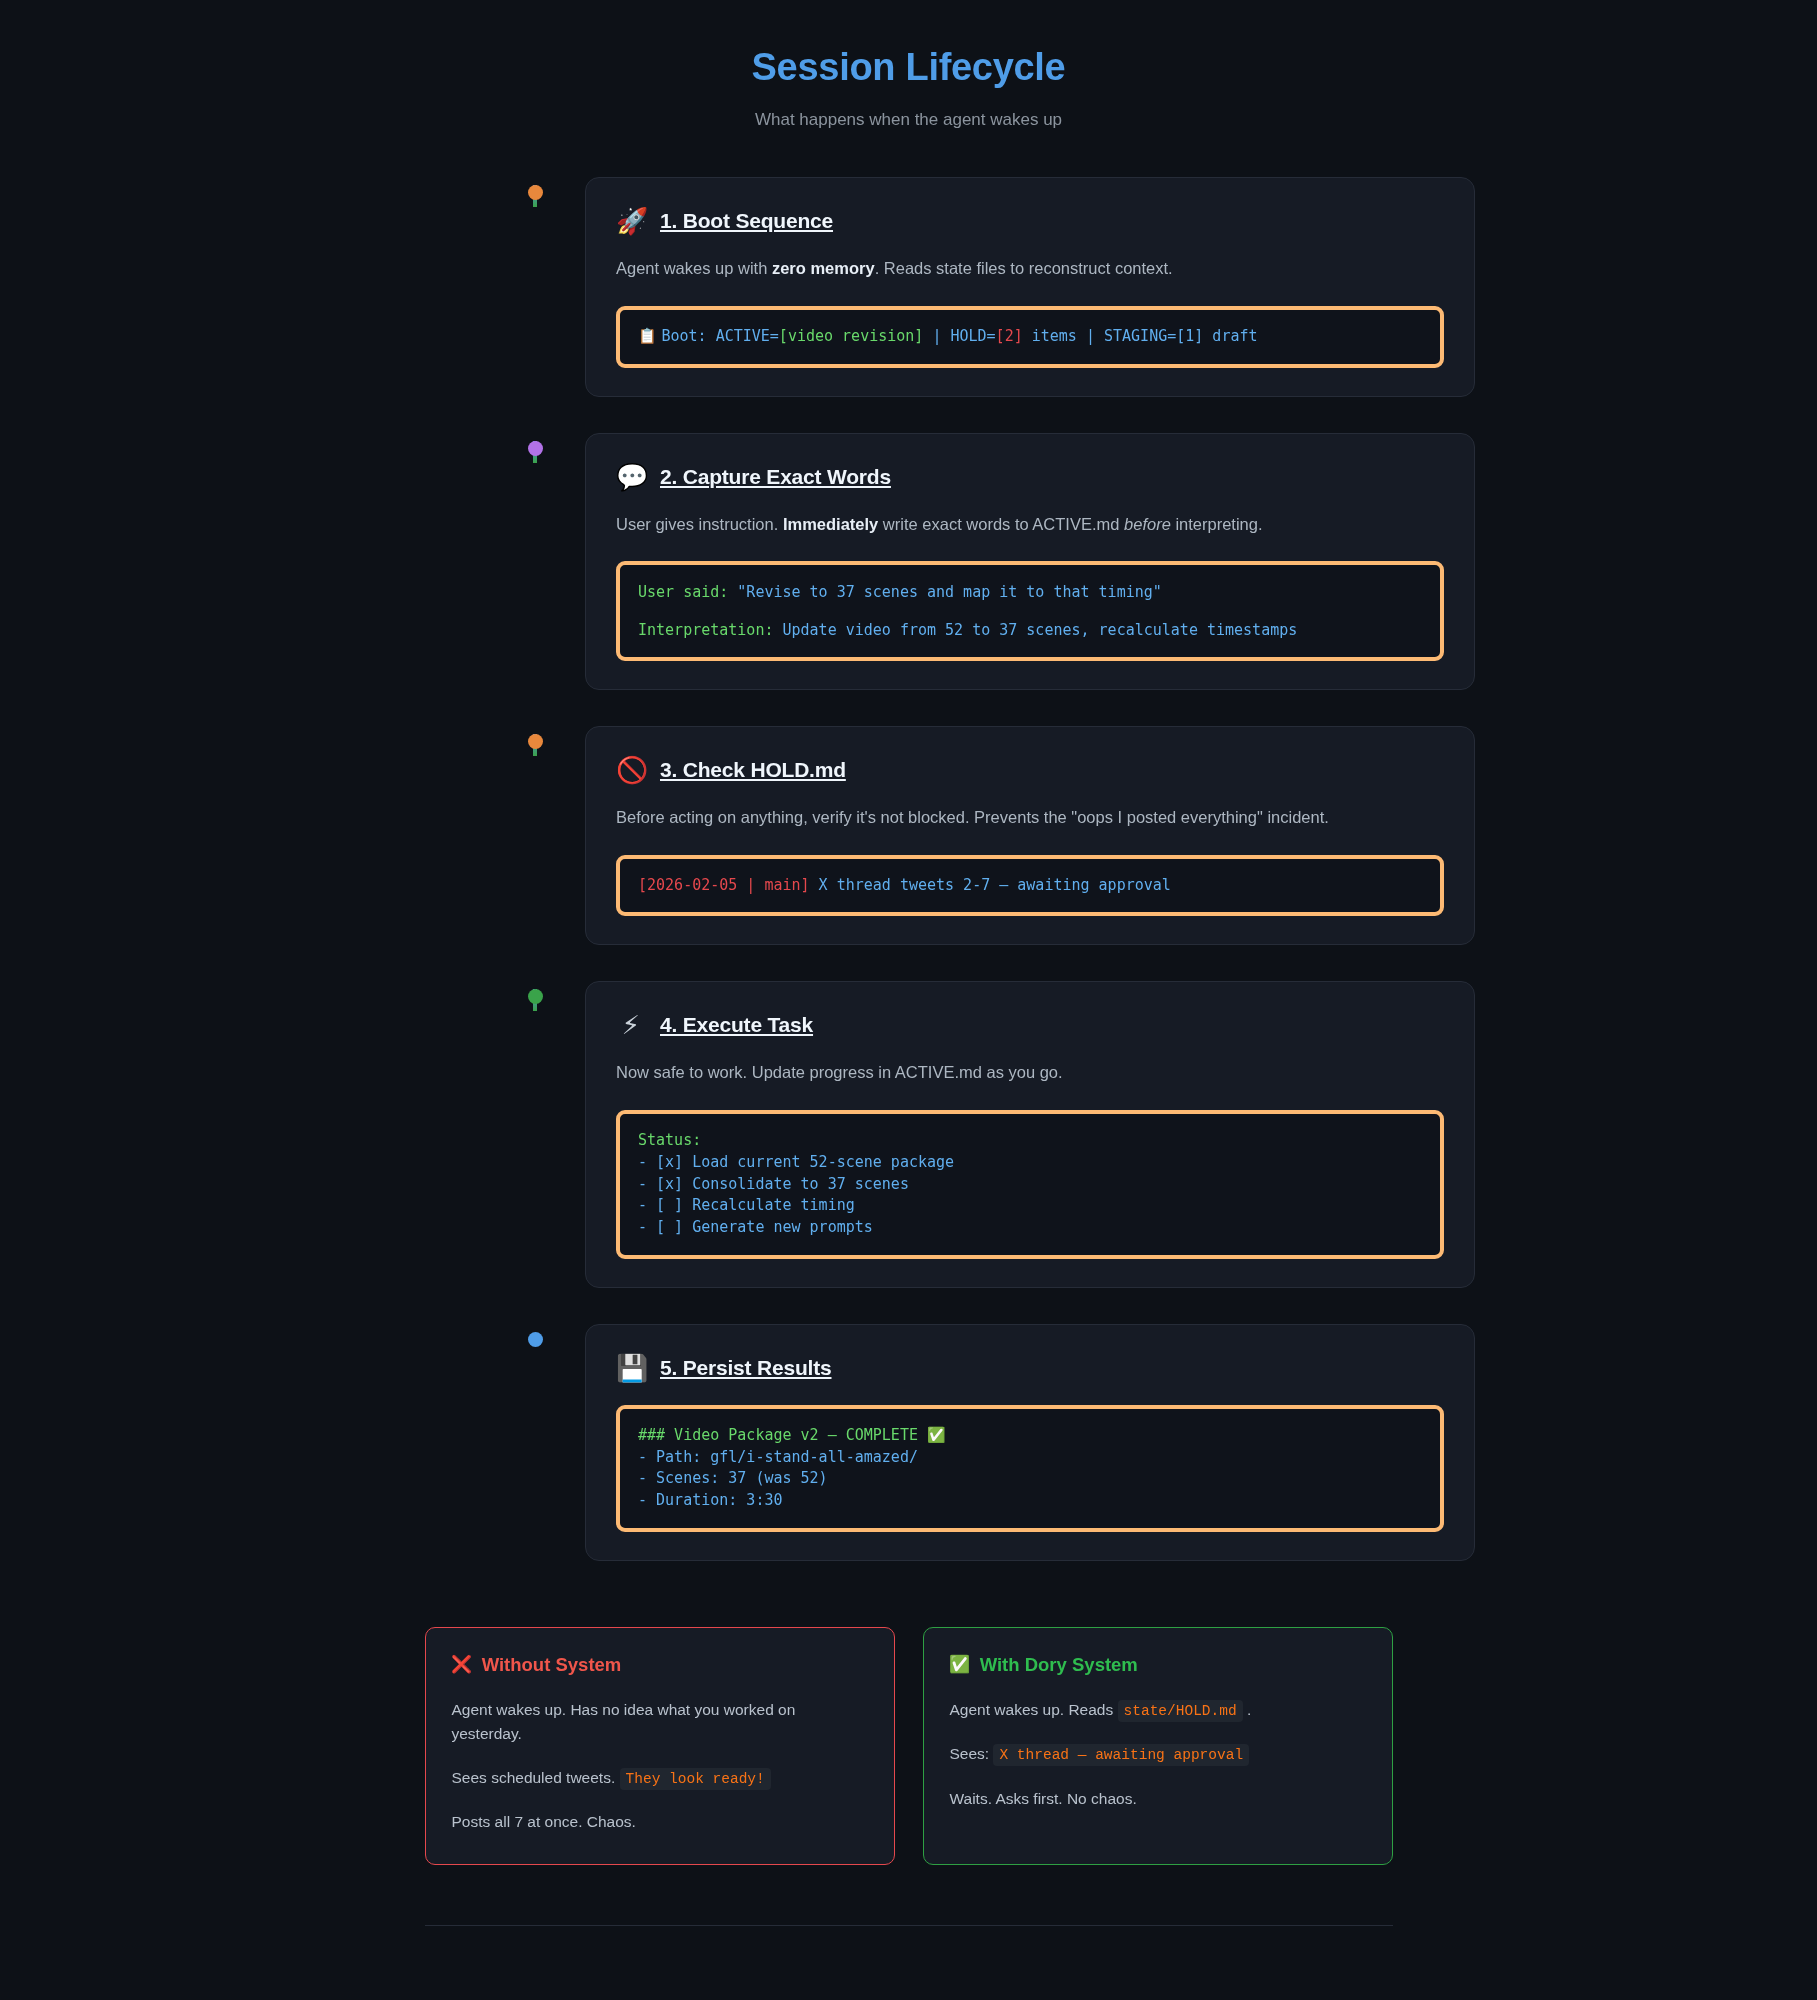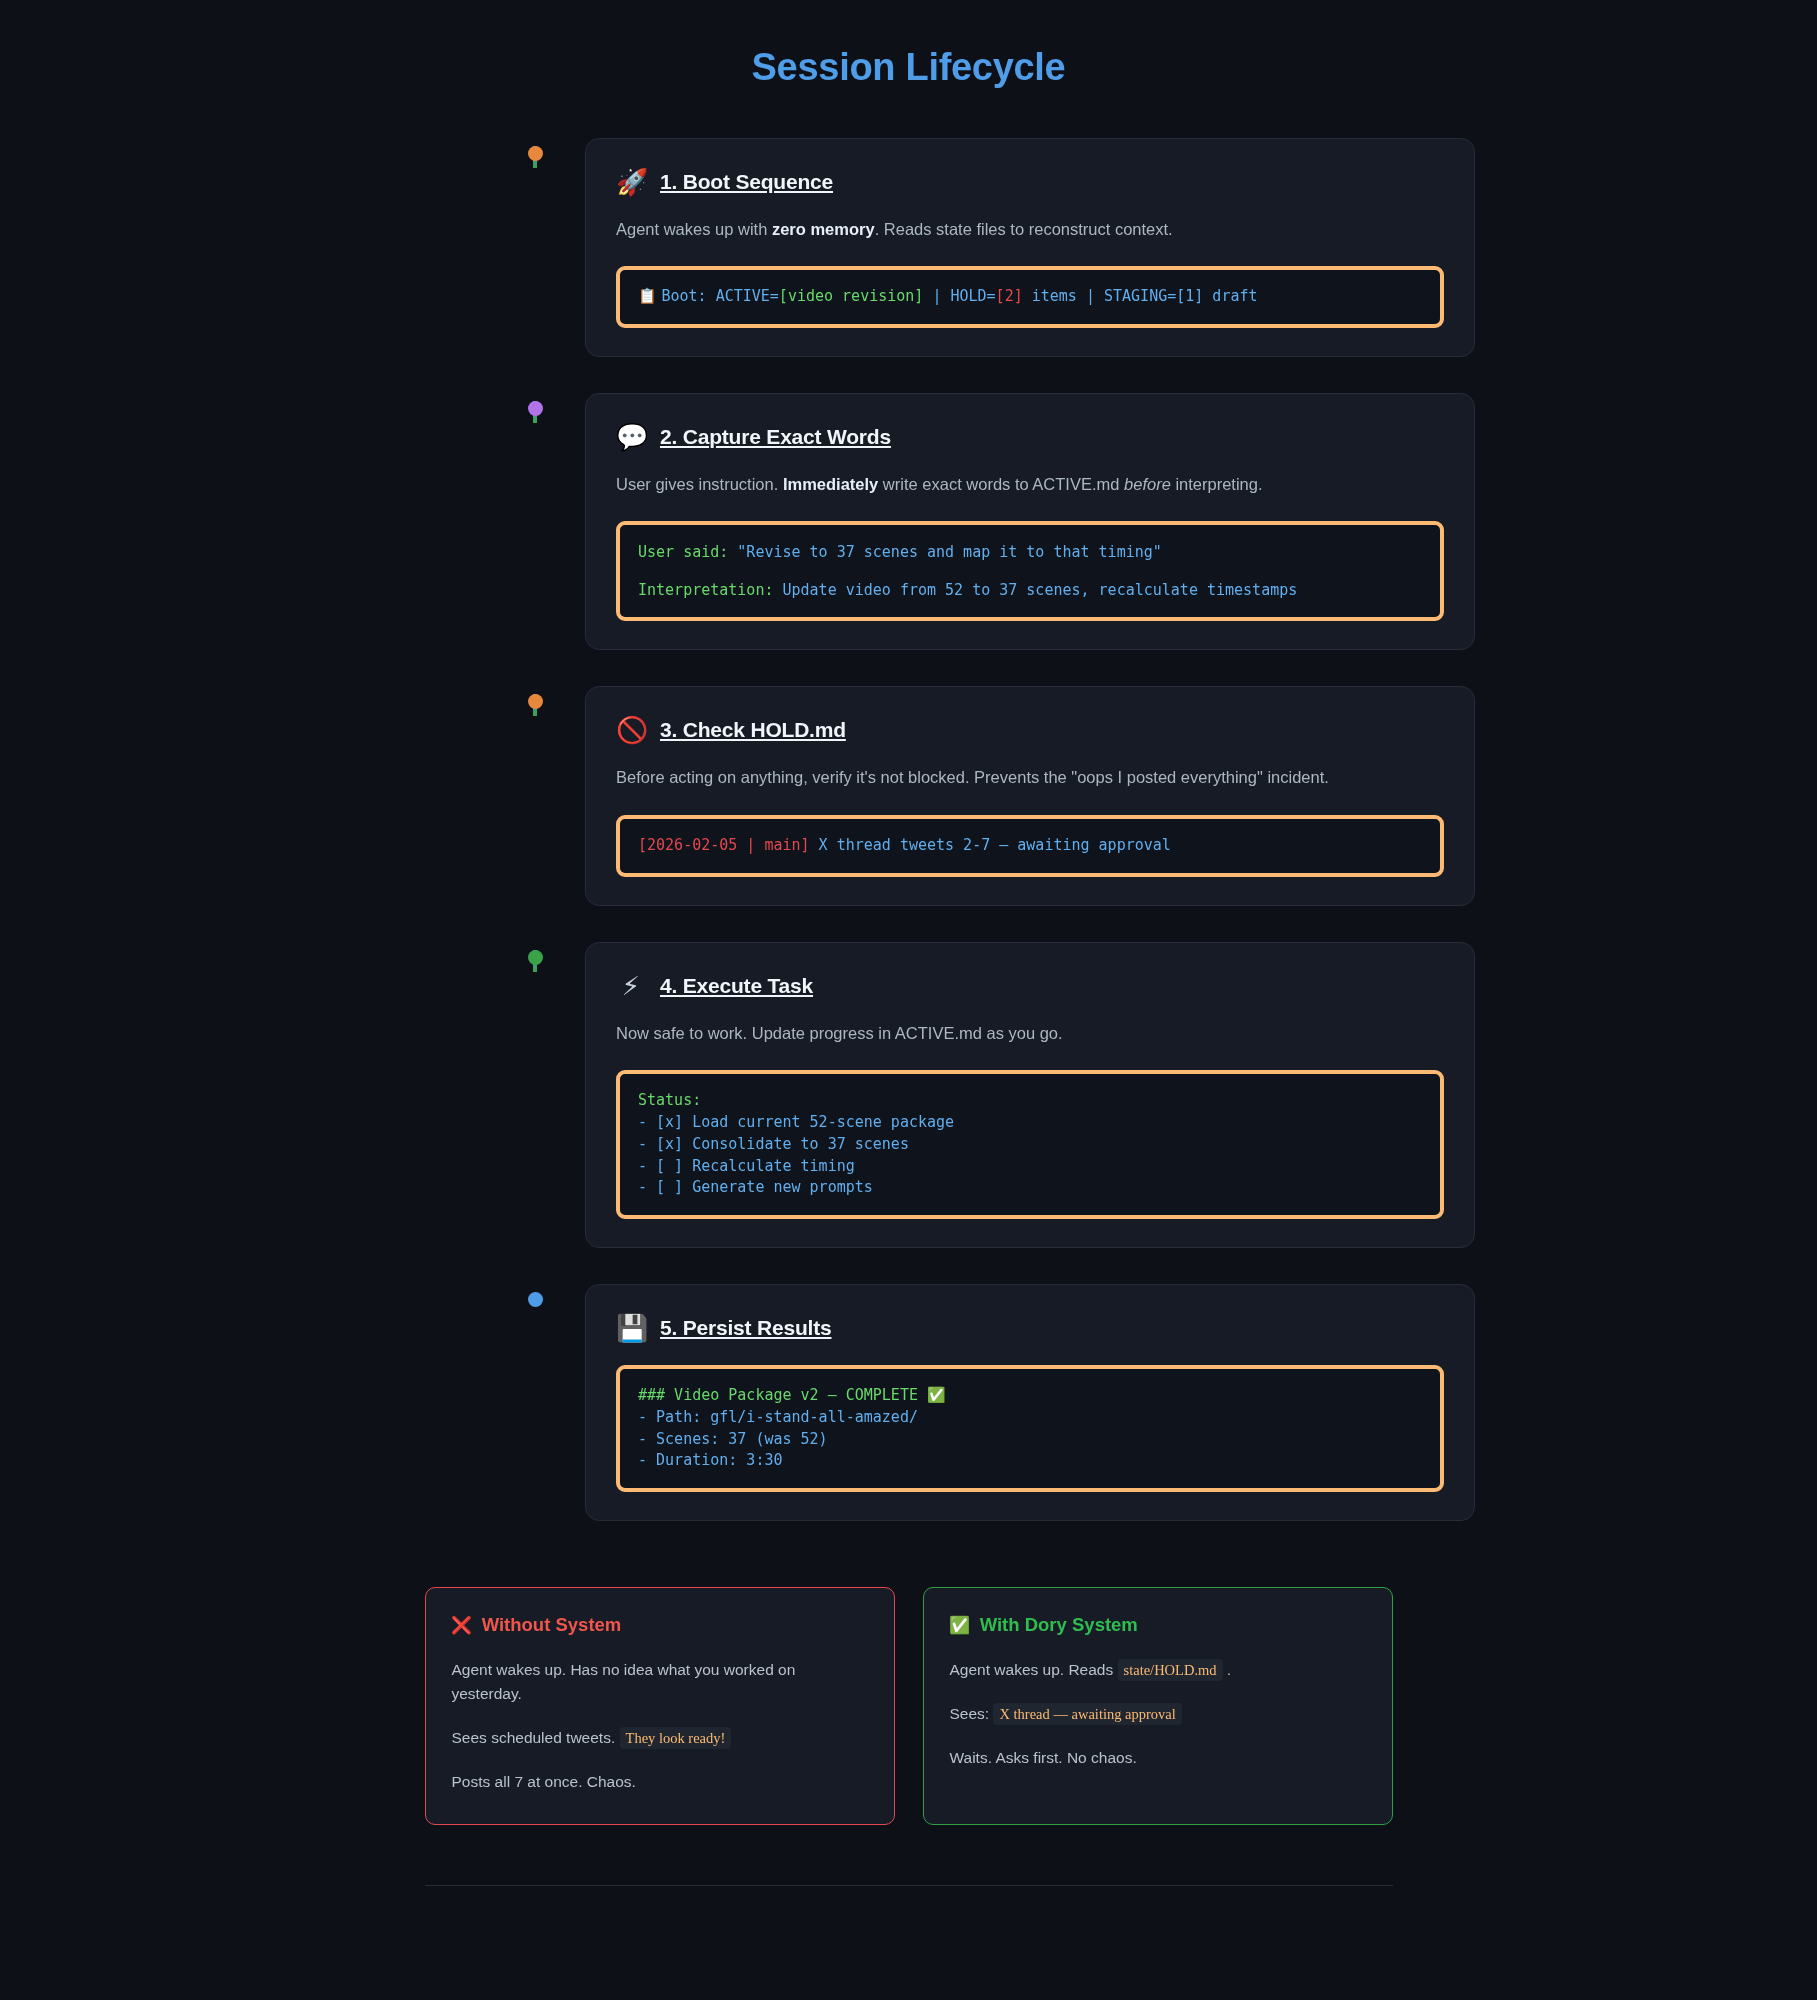--- a/index.html
+++ b/index.html
@@ -181,44 +181,45 @@
 
   .cmp-p {
     font-size: 15.5px;
     line-height: 1.55;
     color: #b9c2cd;
     margin-bottom: 20px;
   }
   .cmp-p:last-child { margin-bottom: 0; }
 
   code.inline {
-    font-family: Liberation Serif, serif;
+    font-family: Liberation Mono, monospace;
     font-size: 14.5px;
     background: #20262f;
     border-radius: 4px;
     padding: 3px 6px;
-    color: #fdba74;
+    color: #f97316;
     white-space: pre;
   }
 
   
   .footer-rule {
     width: 968px;
     margin: 60px auto 0 auto;
     height: 1px;
     background: #262c38;
   }
 </style>
 </head>
 <body>
 
 <div class="page">
 
   <div class="header">
     <div class="title">Session Lifecycle</div>
+    <div class="subtitle">What happens when the agent wakes up</div>
   </div>
 
   <div class="timeline" id="timeline">
       <div class="step">
         <div class="rail">
           <div class="rail-line"></div>
           <div class="dot" style="background: rgb(232, 136, 60);"></div>
         </div>
         <div class="card">
           <div class="card-head">

